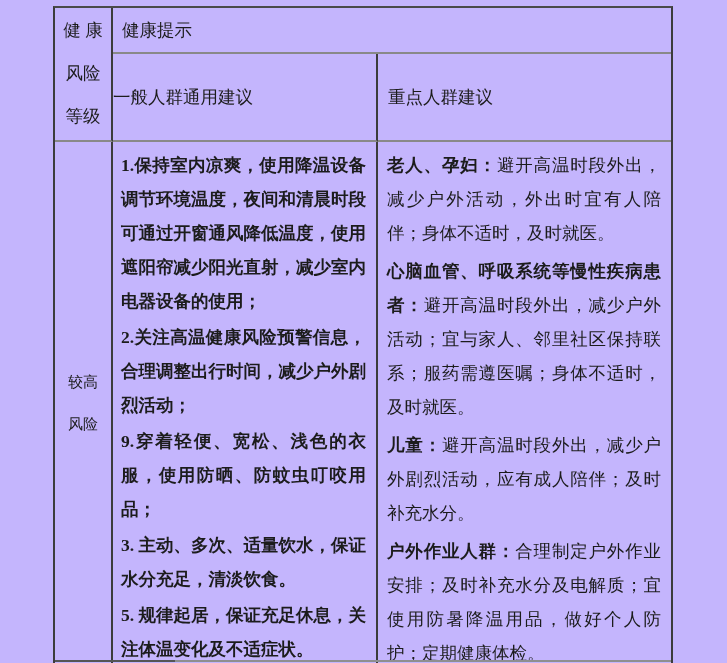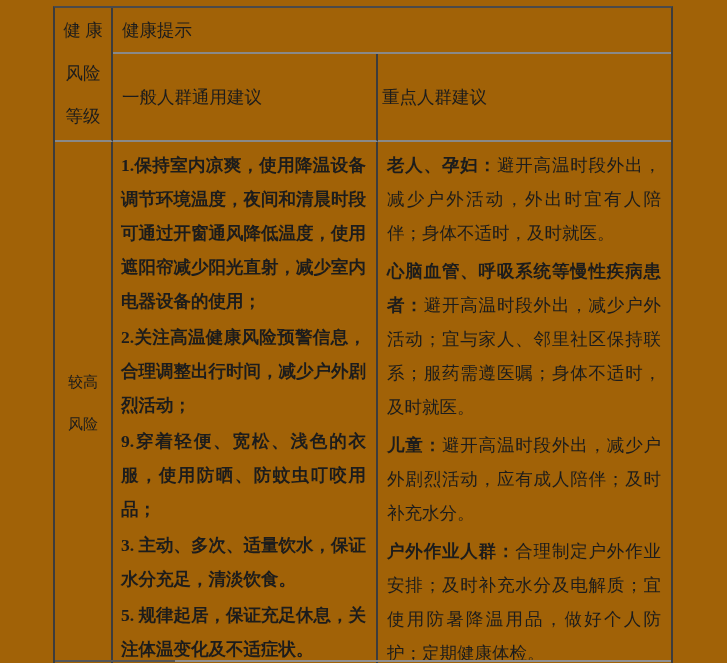--- a/index.html
+++ b/index.html
@@ -1,19 +1,19 @@
 <!DOCTYPE html>
 <html><head>
 <meta charset="utf-8">
 <style>
   html,body{margin:0;padding:0;}
   .page{
     position:relative;
     width:727px;height:663px;
-    background:#a16207;
+    background:#c4b5fd;
     overflow:hidden;
     font-family:"Liberation Serif","DejaVu Serif",serif;
     color:#1c1c1c;
   }
   .tbl{
     position:absolute;
     left:53px;top:6px;
     width:620px;height:657px;
     box-sizing:border-box;
     border-left:2px solid #3c3c3c;
@@ -42,22 +42,22 @@
   .c-tips{
     grid-column:2 / span 2;grid-row:1;
     display:flex;align-items:center;
     padding-left:9px;font-size:17.5px;text-align:right;
   }
   
   .c-general-h,.c-key-h{
     display:flex;align-items:center;
     font-size:17.5px;
   }
-  .c-general-h{grid-column:2;grid-row:2;padding-left:9px;}
-  .c-key-h{grid-column:3;grid-row:2;padding-left:4px;}
+  .c-general-h{grid-column:2;grid-row:2;}
+  .c-key-h{grid-column:3;grid-row:2;padding-left:10px;}
 
   
   .c-risk-level{
     grid-column:1;grid-row:3;
     display:flex;flex-direction:column;
     justify-content:center;align-items:center;
     font-size:15px;
   }
   .c-risk-level .rline{line-height:42px;height:42px;white-space:pre;}
 

